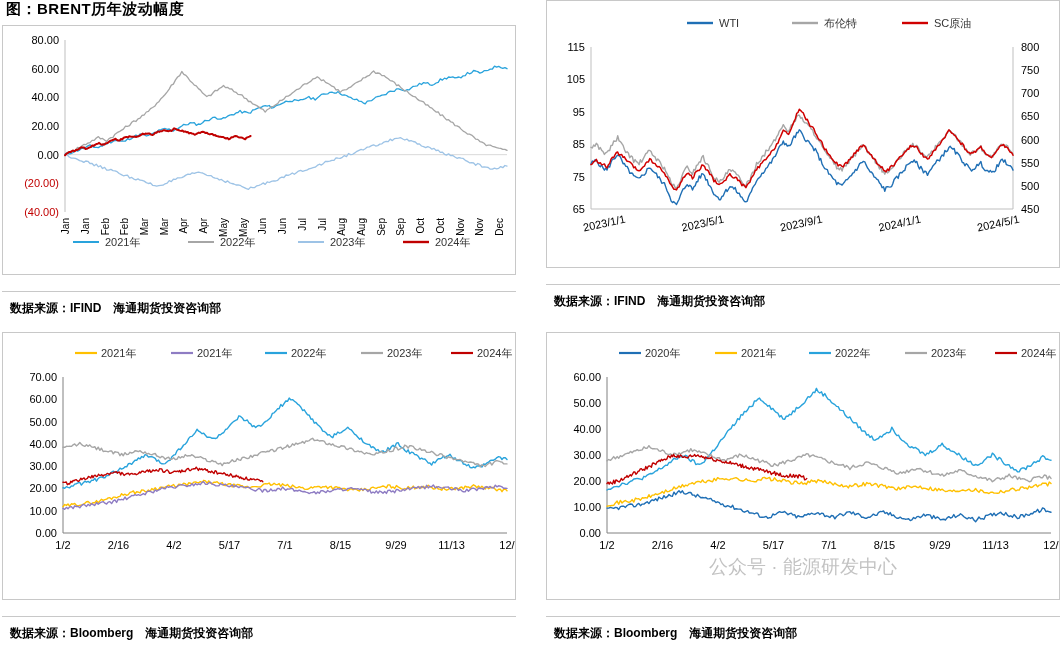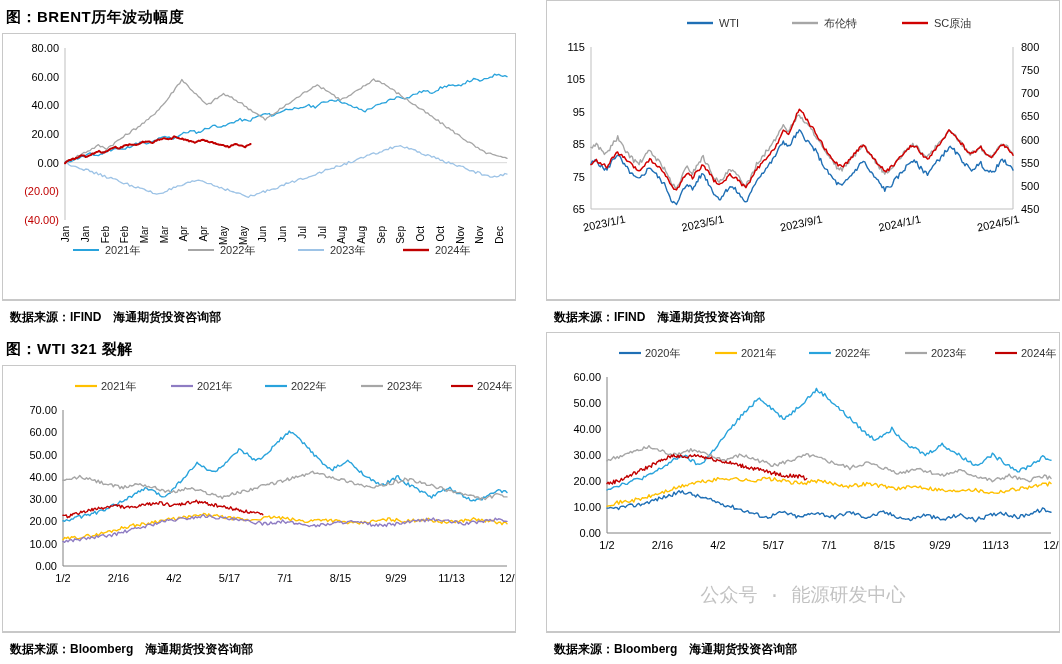--- a/index.html
+++ b/index.html
@@ -1,27 +1,27 @@
 <!DOCTYPE html>
 <html><head>
 <meta charset="utf-8">
 <style>
   html,body{margin:0;padding:0;background:#ffffff;}
   body{font-family:"Liberation Sans","DejaVu Sans",sans-serif;width:1062px;height:664px;overflow:hidden;}
   .grid{display:grid;grid-template-columns:518px 518px;grid-template-rows:332px 332px;gap:0 26px;width:1062px;height:664px;}
   .panel{position:relative;box-sizing:border-box;display:flex;flex-direction:column;}
-  .panel-title{font-size:15px;font-weight:bold;color:#000;padding:8px 0 6px 6px;letter-spacing:0.5px;}
+  .panel-title{font-size:15px;font-weight:bold;color:#000;padding:0 0 6px 6px;letter-spacing:0.5px;}
   .chart-box{position:relative;flex:1;border:1px solid #c8c8c8;background:#fff;margin:0 2px;}
-  .source{font-size:12px;color:#000;font-weight:bold;padding:8px 0 6px 8px;border-top:1px solid #c8c8c8;margin:0 2px;}
+  .source{font-size:12px;color:#000;font-weight:bold;padding:8px 0 6px 8px;border-top:1px solid #c8c8c8;margin:16px 2px;}
   svg{display:block;}
   .axis-text{font-size:11px;fill:#000;font-family:"Liberation Sans",sans-serif;}
   .axis-text-red{font-size:11px;fill:#c00000;font-family:"Liberation Sans",sans-serif;}
   .legend-text{font-size:11px;fill:#333;font-family:"Liberation Sans",sans-serif;}
   .tick-rot{font-size:10px;fill:#000;font-family:"Liberation Sans",sans-serif;}
-  .wm{position:absolute;left:50%;top:88%;transform:translate(-50%,-50%);font-size:19px;color:rgba(120,120,120,0.45);white-space:nowrap;font-family:Liberation Mono, monospace;pointer-events:none;}
+  .wm{position:absolute;left:50%;top:88%;transform:translate(-50%,-50%);font-size:19px;color:rgba(120,120,120,0.45);white-space:nowrap;font-family:Liberation Sans, sans-serif;pointer-events:none;}
 </style>
 </head>
 <body>
 
 <div class="grid">
 
   <div class="panel">
     <div class="panel-title">图：BRENT历年波动幅度</div>
     <div class="chart-box">
       <svg id="svg0" width="514" height="248" viewBox="0 0 514 248">
@@ -111,21 +111,20 @@
           <line x1="355" y1="22" x2="381" y2="22" stroke="#d00000" stroke-width="2.4"></line>
           <text x="387" y="26" class="legend-text">SC原油</text>
         </svg>
     </div>
     <div class="source">
       <span>数据来源：</span><span>IFIND　海通期货投资咨询部</span>
     </div>
   </div>
 
   <div class="panel">
-    <div class="panel-title">图：WTI 321 裂解</div>
     <div class="chart-box">
       <svg id="svg2" width="514" height="248" viewBox="0 0 514 248">
           <text x="54" y="48" text-anchor="end" class="axis-text">70.00</text>
           <text x="54" y="70.28571428571428" text-anchor="end" class="axis-text">60.00</text>
           <text x="54" y="92.57142857142857" text-anchor="end" class="axis-text">50.00</text>
           <text x="54" y="114.85714285714285" text-anchor="end" class="axis-text">40.00</text>
           <text x="54" y="137.14285714285714" text-anchor="end" class="axis-text">30.00</text>
           <text x="54" y="159.42857142857144" text-anchor="end" class="axis-text">20.00</text>
           <text x="54" y="181.7142857142857" text-anchor="end" class="axis-text">10.00</text>
           <text x="54" y="204" text-anchor="end" class="axis-text">0.00</text>

